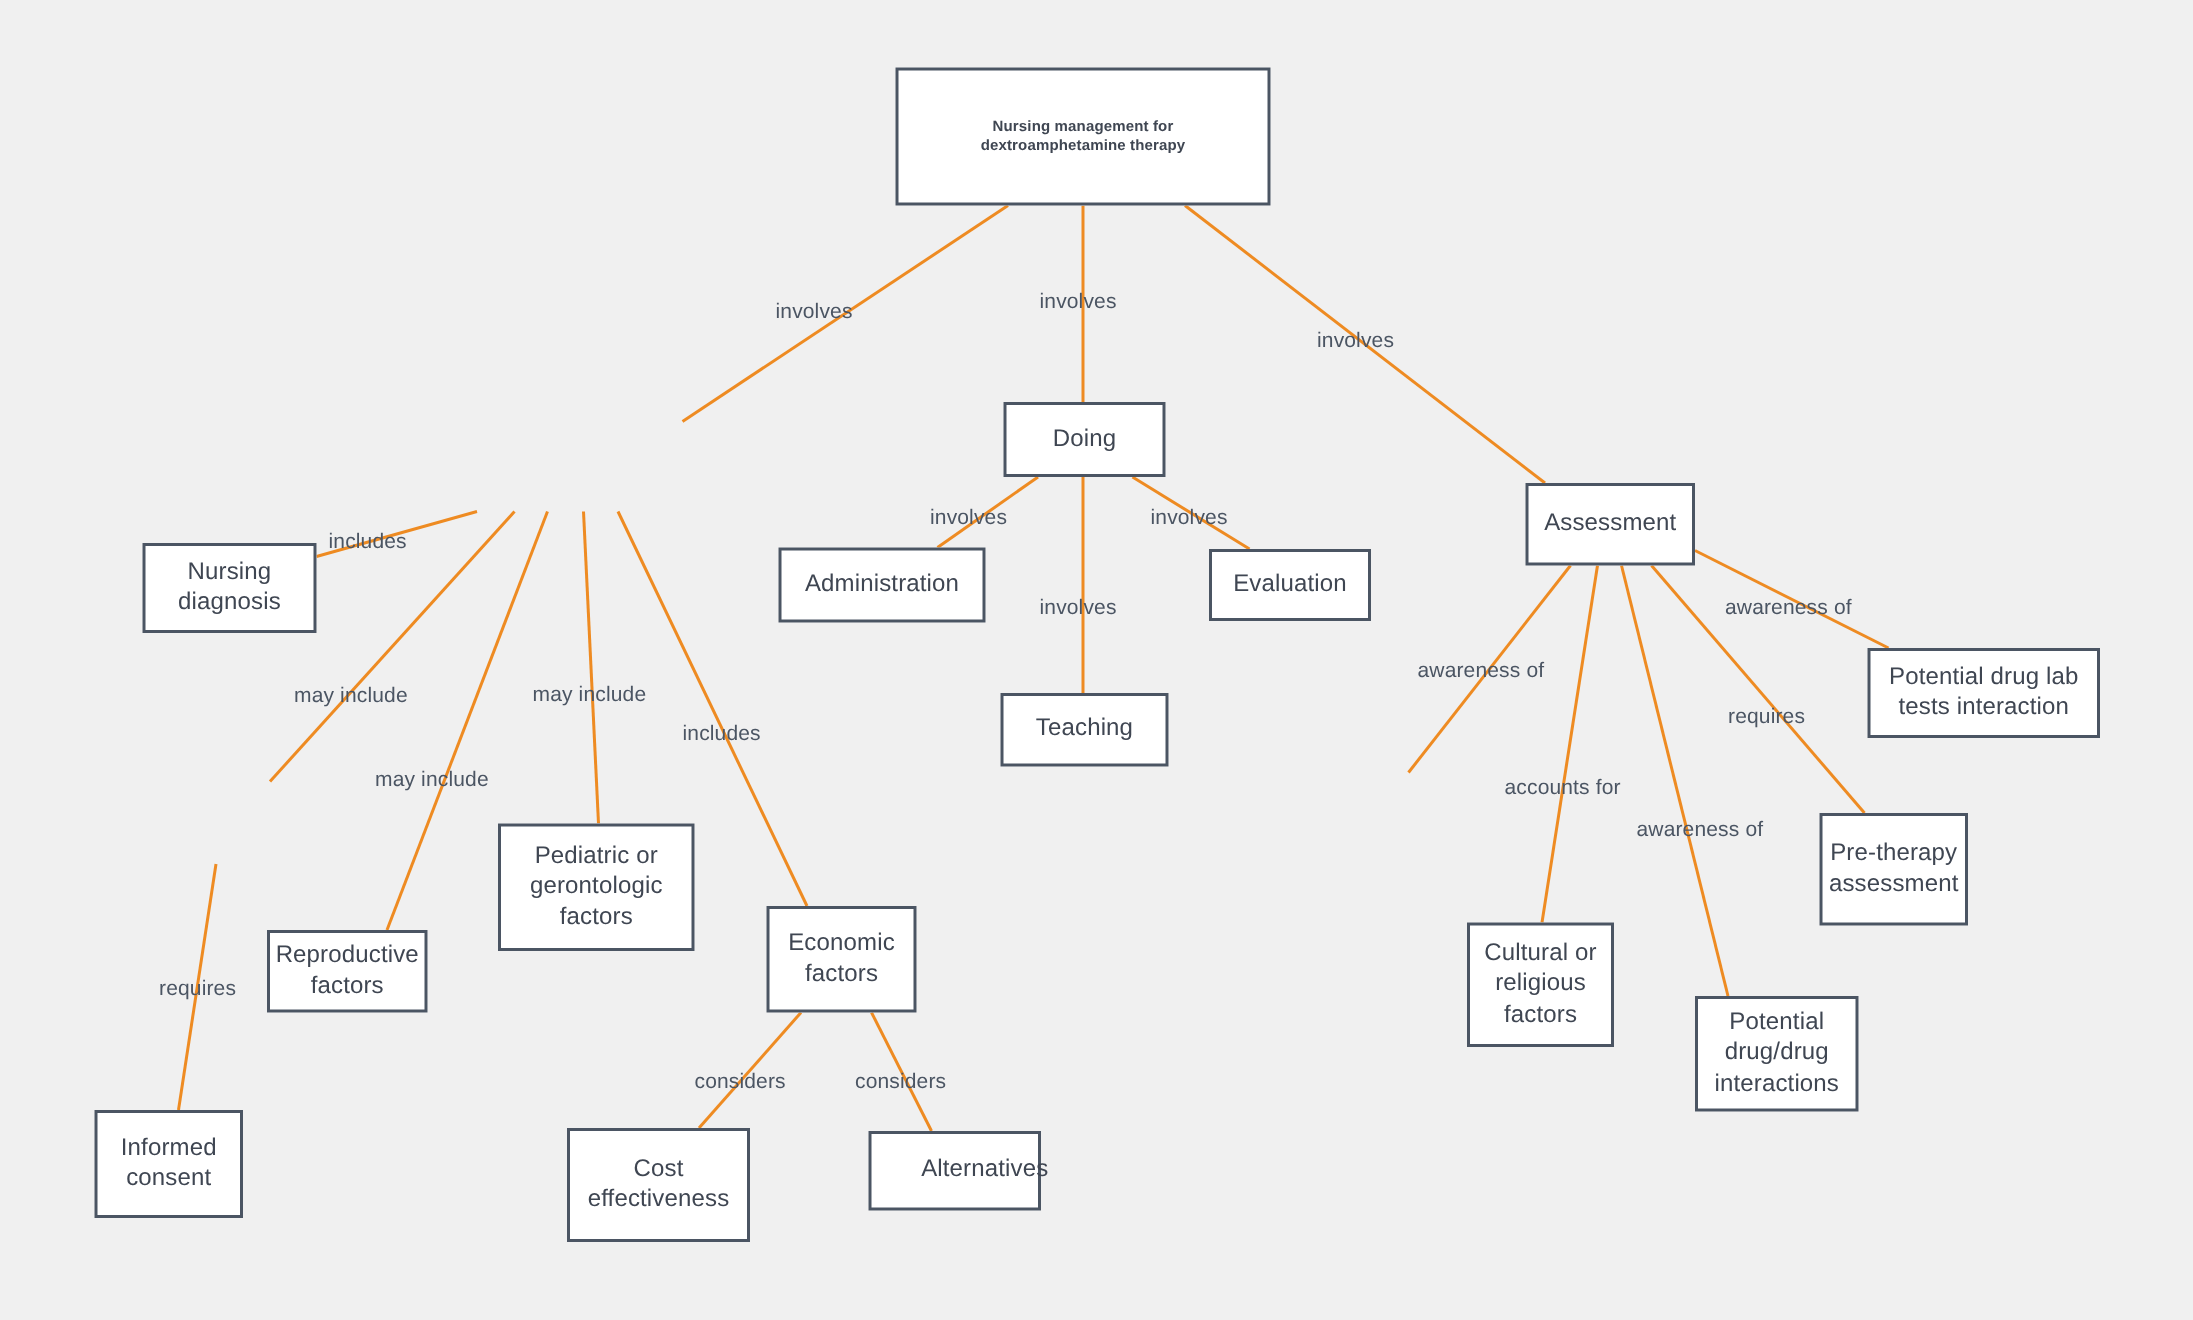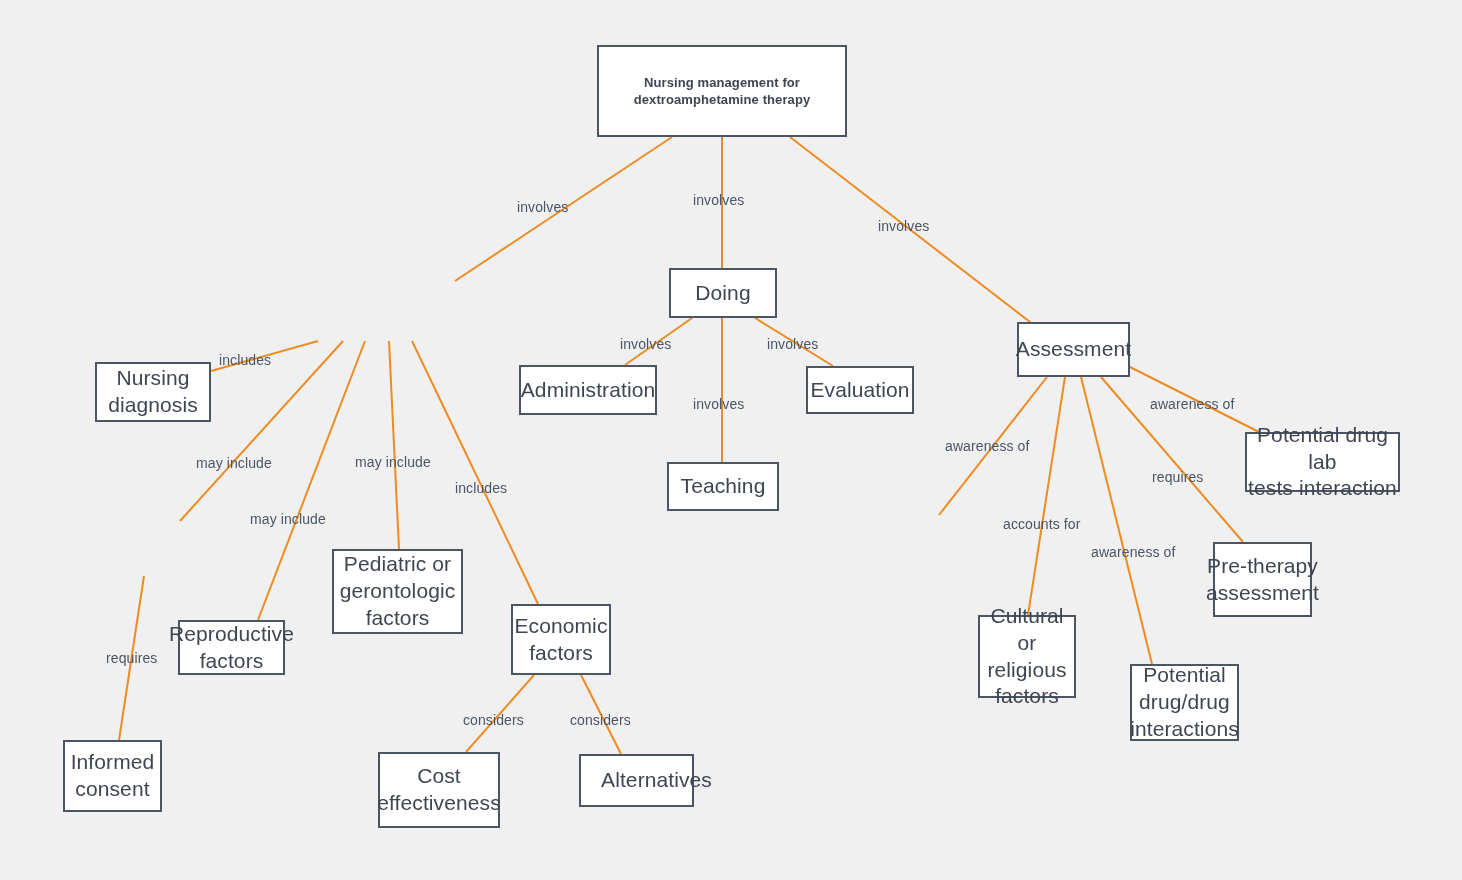--- a/index.html
+++ b/index.html
@@ -30,29 +30,29 @@
   .node {
     position: absolute;
     box-sizing: border-box;
     background: #ffffff;
     border: 2px solid #14b8a6;
     color: #3f4652;
     display: flex;
     align-items: center;
     justify-content: center;
     text-align: center;
-    font-size: 21px;
+    font-size: 16px;
     line-height: 1.28;
     letter-spacing: 0.1px;
     white-space: pre-line;
     z-index: 3;
   }
   .node.root {
     font-weight: bold;
-    font-size: 13px;
+    font-size: 10px;
     border-width: 2px;
     border-color: #4b5563;
     line-height: 1.32;
   }
   .edge-label {
     position: absolute;
     color: #4b5563;
     font-size: 14px;
     letter-spacing: 0.1px;
     white-space: nowrap;

